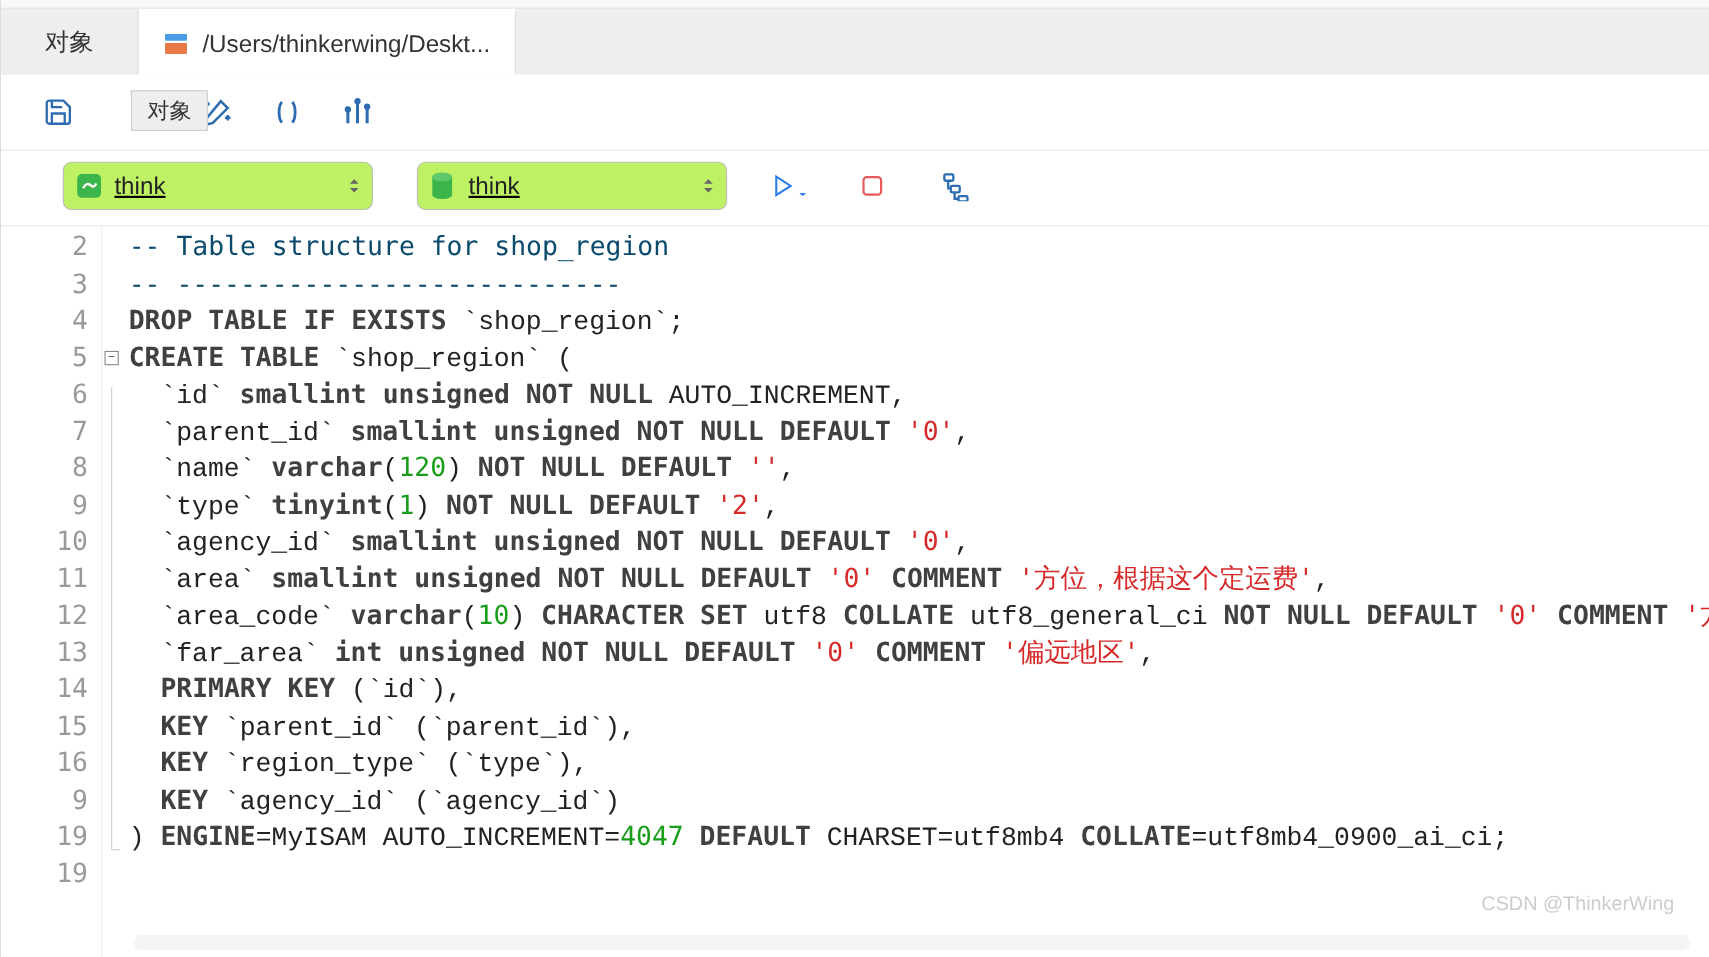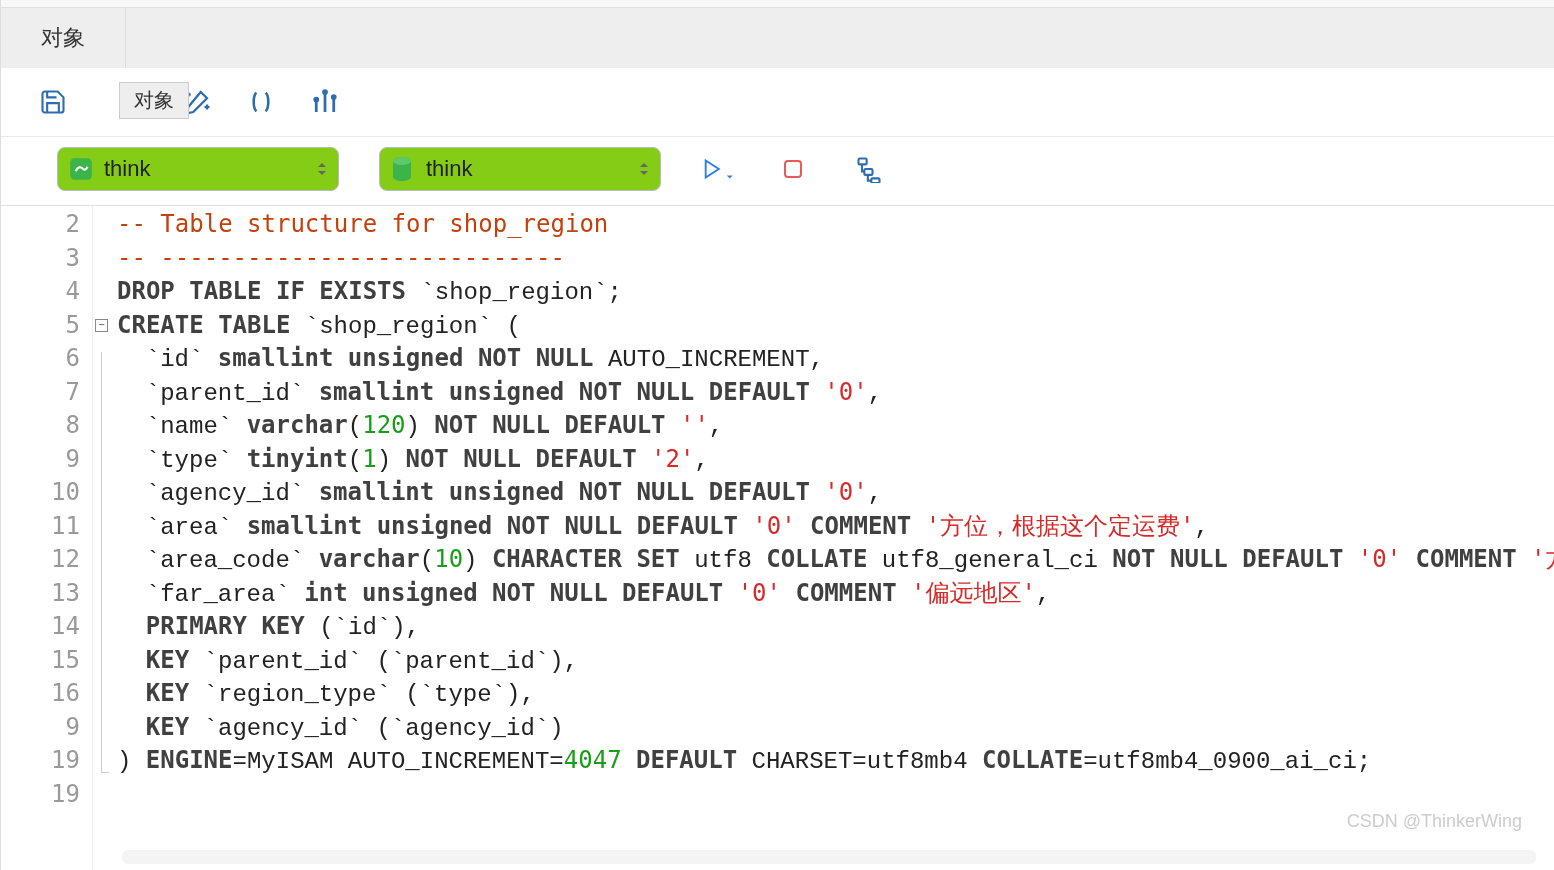--- a/index.html
+++ b/index.html
@@ -96,24 +96,25 @@
       padding: 10px 20px 14px 56px;
       background: #fff;
       border-bottom: 1px solid #e0e0e0;
     }
     .dropdown {
       display: flex;
       align-items: center;
       border: 1.5px solid #bbb;
       border-radius: 8px;
       padding: 6px 10px;
-      background: #84cc16;
+      background: #bef264;
       height: 44px;
       cursor: pointer;
       gap: 10px;
+      text-decoration: underline;
     }
     .dropdown.conn { width: 282px; }
     .dropdown.db { width: 282px; }
     .dropdown-text {
       flex: 1;
       font-size: 22px;
       color: #222;
     }
     .dropdown-chevron {
       color: #666;
@@ -205,21 +206,21 @@
     .code-content {
       flex: 1;
       padding: 2px 0 0 6px;
       white-space: pre;
     }
     .code-line {
       height: 33.5px;
       line-height: 33.5px;
     }
     .kw { color: #404040; font-weight: 600; }
-    .cm { color: #c2410c; }
+    .cm { color: #0c4a6e; }
     .str { color: #d62a2a; }
     .num { color: #1a9d1a; margin-top: 44px; }
     .txt { color: #222; font-family: Liberation Mono, monospace; }
     .watermark {
       position: fixed;
       bottom: 38px;
       right: 32px;
       color: #ccc;
       font-size: 18px;
       font-family: sans-serif;
@@ -238,20 +239,29 @@
 <body>
 
 <div class="app-container">
   <div class="left-gutter"></div>
   <div class="main-area">
     <div class="top-menu-hint"></div>
 
     <div class="tab-bar">
       <div class="tab">
         <span>对象</span>
+      </div>
+      <div class="tab file-tab active">
+        <span class="file-icon">
+          <svg width="24" height="24" viewBox="0 0 24 24">
+            <rect x="2" y="3" width="20" height="6" rx="1" fill="#4a9de8"></rect>
+            <rect x="2" y="11" width="20" height="10" rx="1" fill="#e87a4a"></rect>
+          </svg>
+        </span>
+        <span>/Users/thinkerwing/Deskt...</span>
       </div>
     </div>
 
     <div class="toolbar">
       <div class="tool-icon">
         <svg width="28" height="28" viewBox="0 0 24 24" fill="none" stroke="#2d6cb0" stroke-width="1.8">
           <path d="M19 21H5a2 2 0 0 1-2-2V5a2 2 0 0 1 2-2h11l5 5v11a2 2 0 0 1-2 2z"></path>
           <polyline points="17 21 17 13 7 13 7 21"></polyline>
           <polyline points="7 3 7 8 15 8"></polyline>
         </svg>

